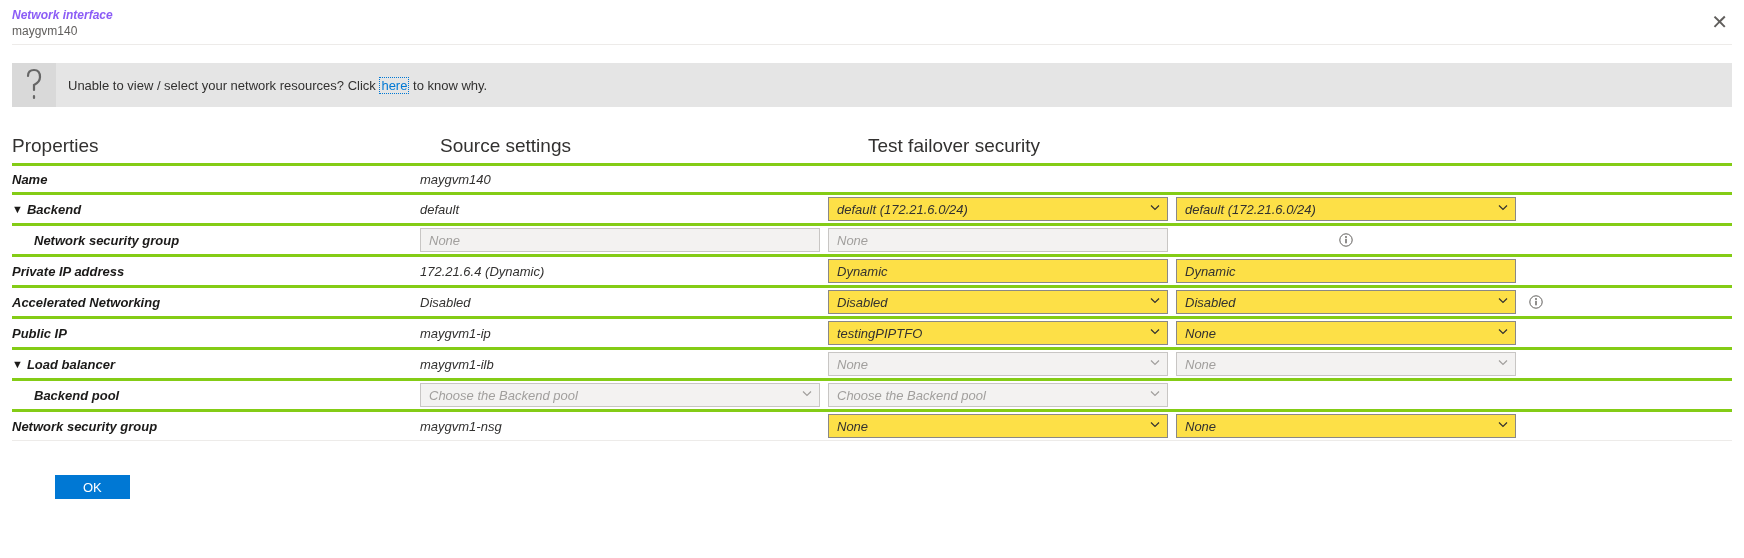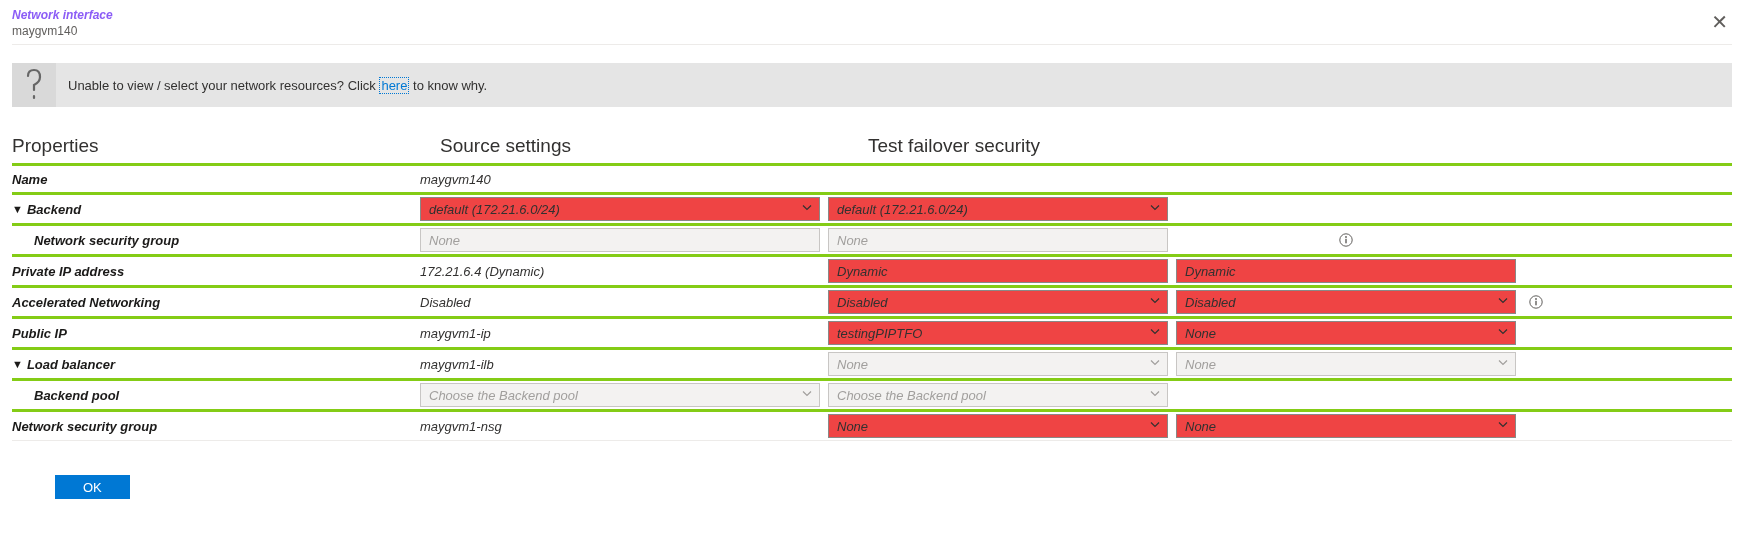--- a/index.html
+++ b/index.html
@@ -103,21 +103,21 @@
     font-size: 11px;
     color: #1b1a19;
   }
   .src-val {
     color: #323130;
   }
   .select-box, .input-box {
     height: 24px;
     width: 100%;
     border: 1px solid #8a8886;
-    background: #ef4444;
+    background: #fde047;
     padding: 0 22px 0 8px;
     font-size: 13px;
     color: #323130;
     display: flex;
     align-items: center;
     position: relative;
   }
   .select-box { cursor: pointer; }
   .select-box .chev {
     position: absolute;
@@ -192,20 +192,21 @@
       <div></div>
         <div></div>
         <div></div>
     </div>
 
     <div class="row">
       <div class="prop-label">
           <span class="caret">▼</span>
           <span>Backend</span>
         </div>
+      <div class="src-val">default</div>
       <div class="select-box">
           <span>default (172.21.6.0/24)</span>
           <span class="chev"><svg viewBox="0 0 12 12">
               <path d="M2 4 L6 8 L10 4" fill="none" stroke="#323130" stroke-width="1.2"></path>
             </svg></span>
         </div>
       <div class="select-box">
           <span>default (172.21.6.0/24)</span>
           <span class="chev"><svg viewBox="0 0 12 12">
               <path d="M2 4 L6 8 L10 4" fill="none" stroke="#323130" stroke-width="1.2"></path>

